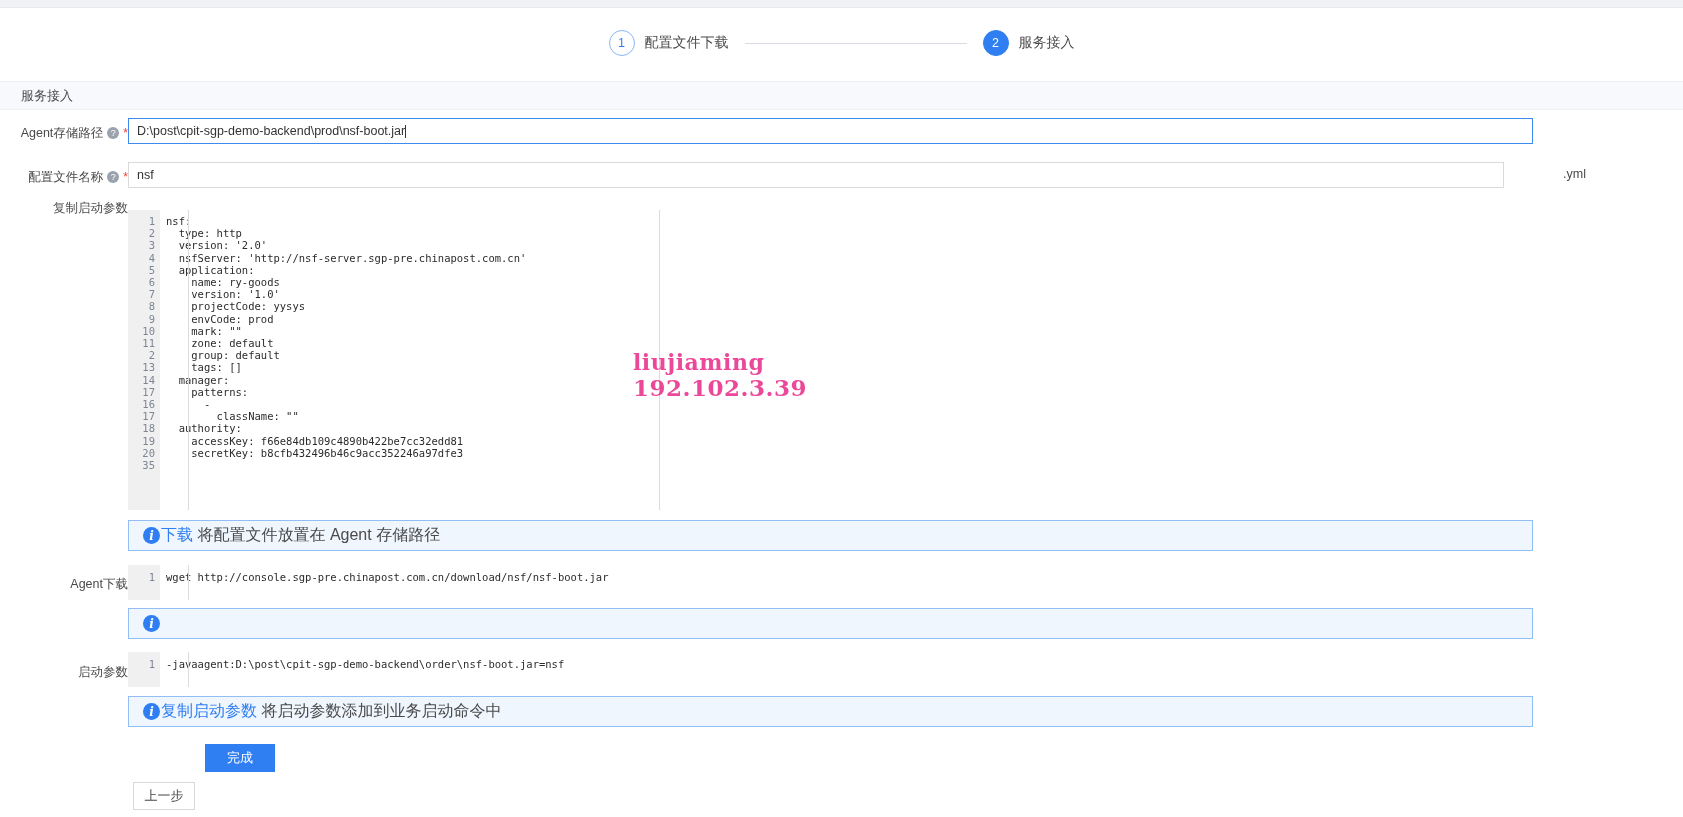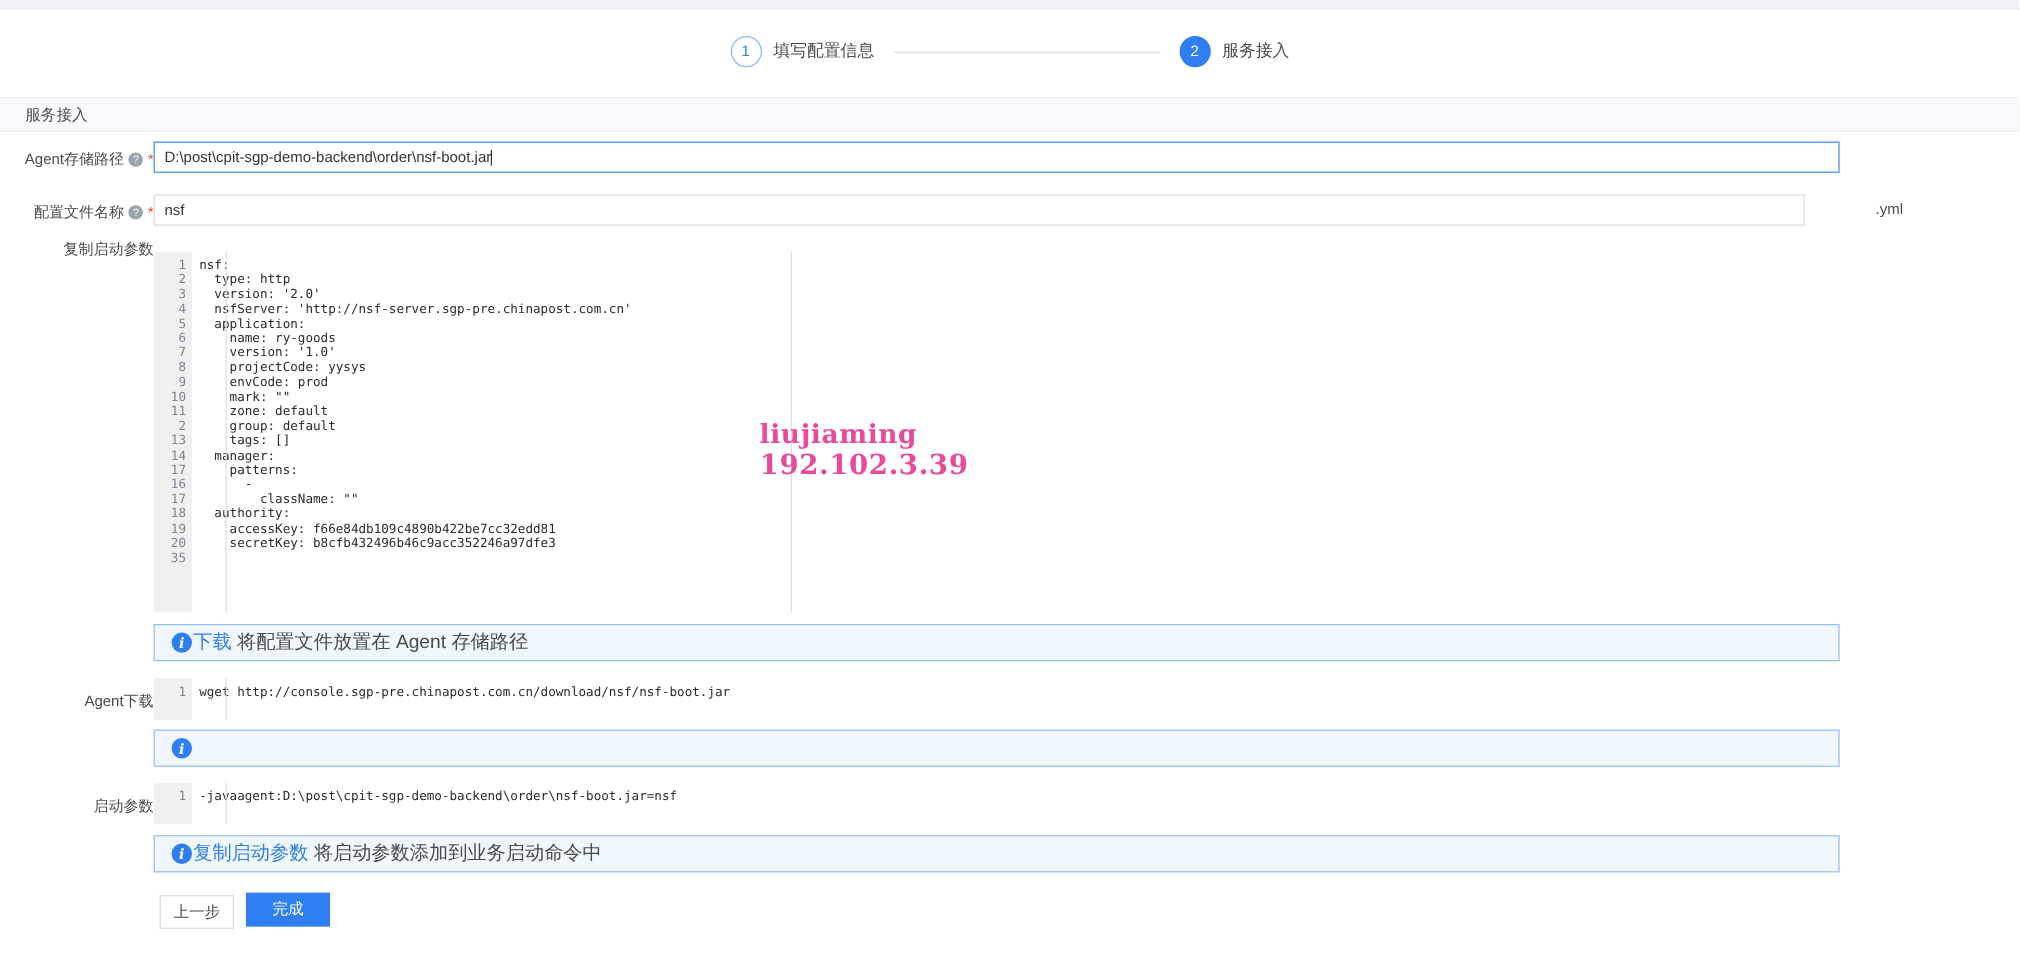--- a/index.html
+++ b/index.html
@@ -223,39 +223,40 @@
     height: 28px;
     display: flex; align-items: center; justify-content: center;
     font-size: 13px;
     cursor: pointer;
   }
   .btn.ghost {
     background: #ffffff;
     border: 1px solid #d9d9d9;
     color: #4a4a4a;
     width: 62px;
+    margin-top: 36px;
   }
   .btn.primary {
     background: #2f7ef2;
     border: 1px solid #2f7ef2;
     color: #ffffff;
     width: 70px;
   }
 </style>
 </head>
 <body>
 
 <div id="app">
 
   <div class="top-strip"></div>
 
   <div class="steps">
     <div class="step">
       <div class="step-circle done">1</div>
-      <div class="step-label">填写配置信息</div>
+      <div class="step-label">配置文件下载</div>
     </div>
     <div class="step-line"></div>
     <div class="step">
       <div class="step-circle active">2</div>
       <div class="step-label">服务接入</div>
     </div>
   </div>
 
   <div class="section-bar">
     <span class="title">服务接入</span>
@@ -266,21 +267,21 @@
     <div class="row" style="height:44px;">
       <div class="label-wrap">
         <div class="label" style="top:11px;">
           <span>Agent存储路径</span>
           <span class="qmark">?</span>
           <span class="req">*</span>
         </div>
       </div>
       <div class="field" style="top:8px; width:1405px;">
         <div class="inp focused" title="请输入 Agent 存储路径">
-          <span>D:\post\cpit-sgp-demo-backend\order\nsf-boot.jar</span>
+          <span>D:\post\cpit-sgp-demo-backend\prod\nsf-boot.jar</span>
             <span class="caret"></span>
         </div>
       </div>
     </div>
 
     <div class="row" style="height:42px;">
       <div class="label-wrap">
         <div class="label" style="top:11px;">
           <span>配置文件名称</span>
           <span class="qmark">?</span>

